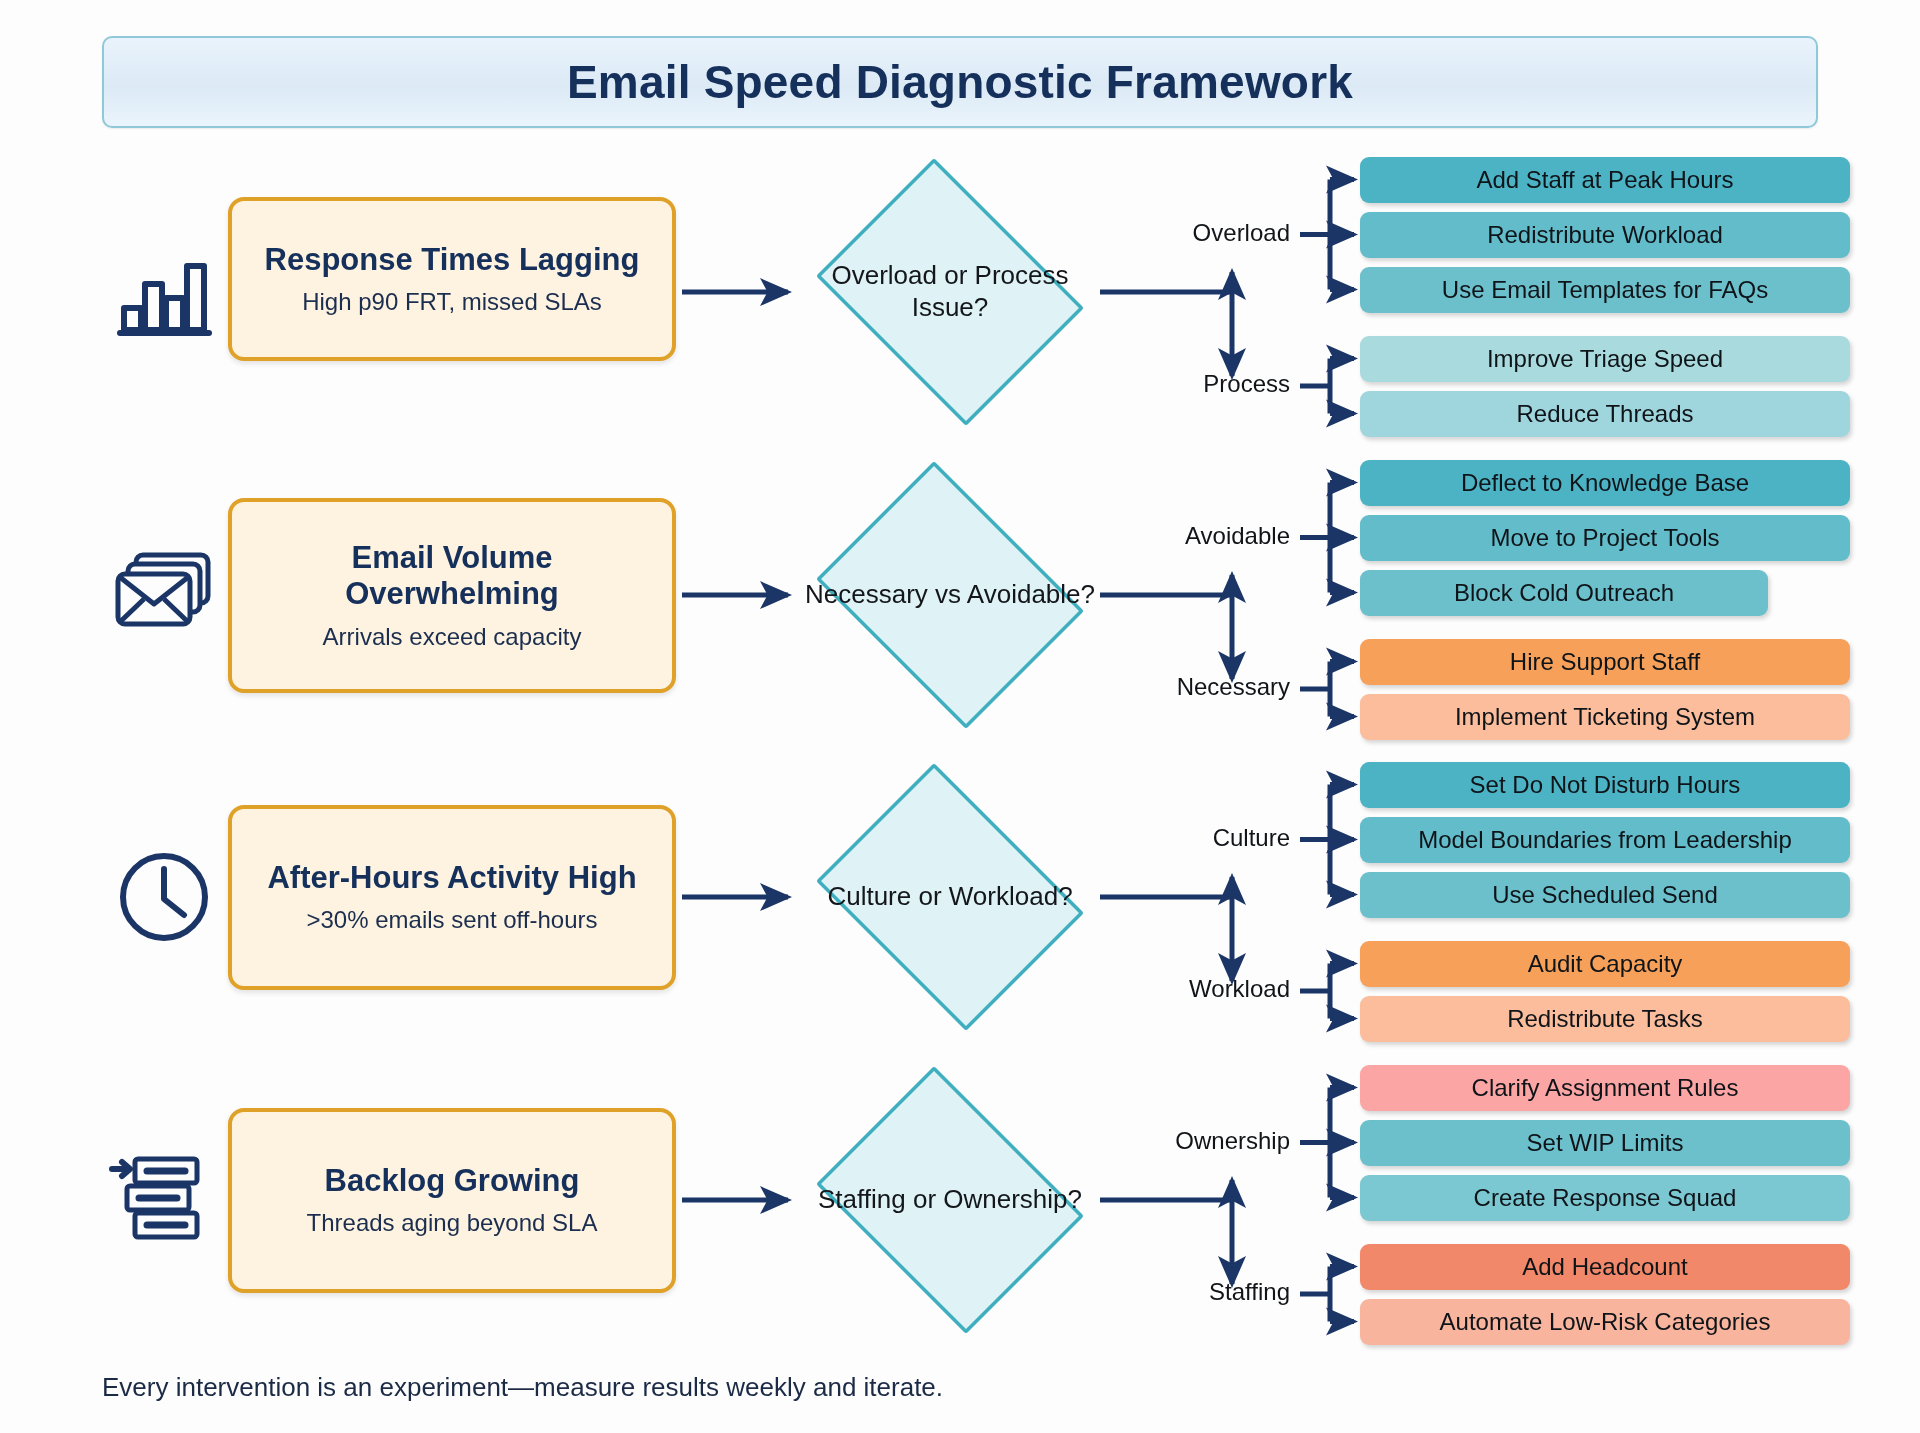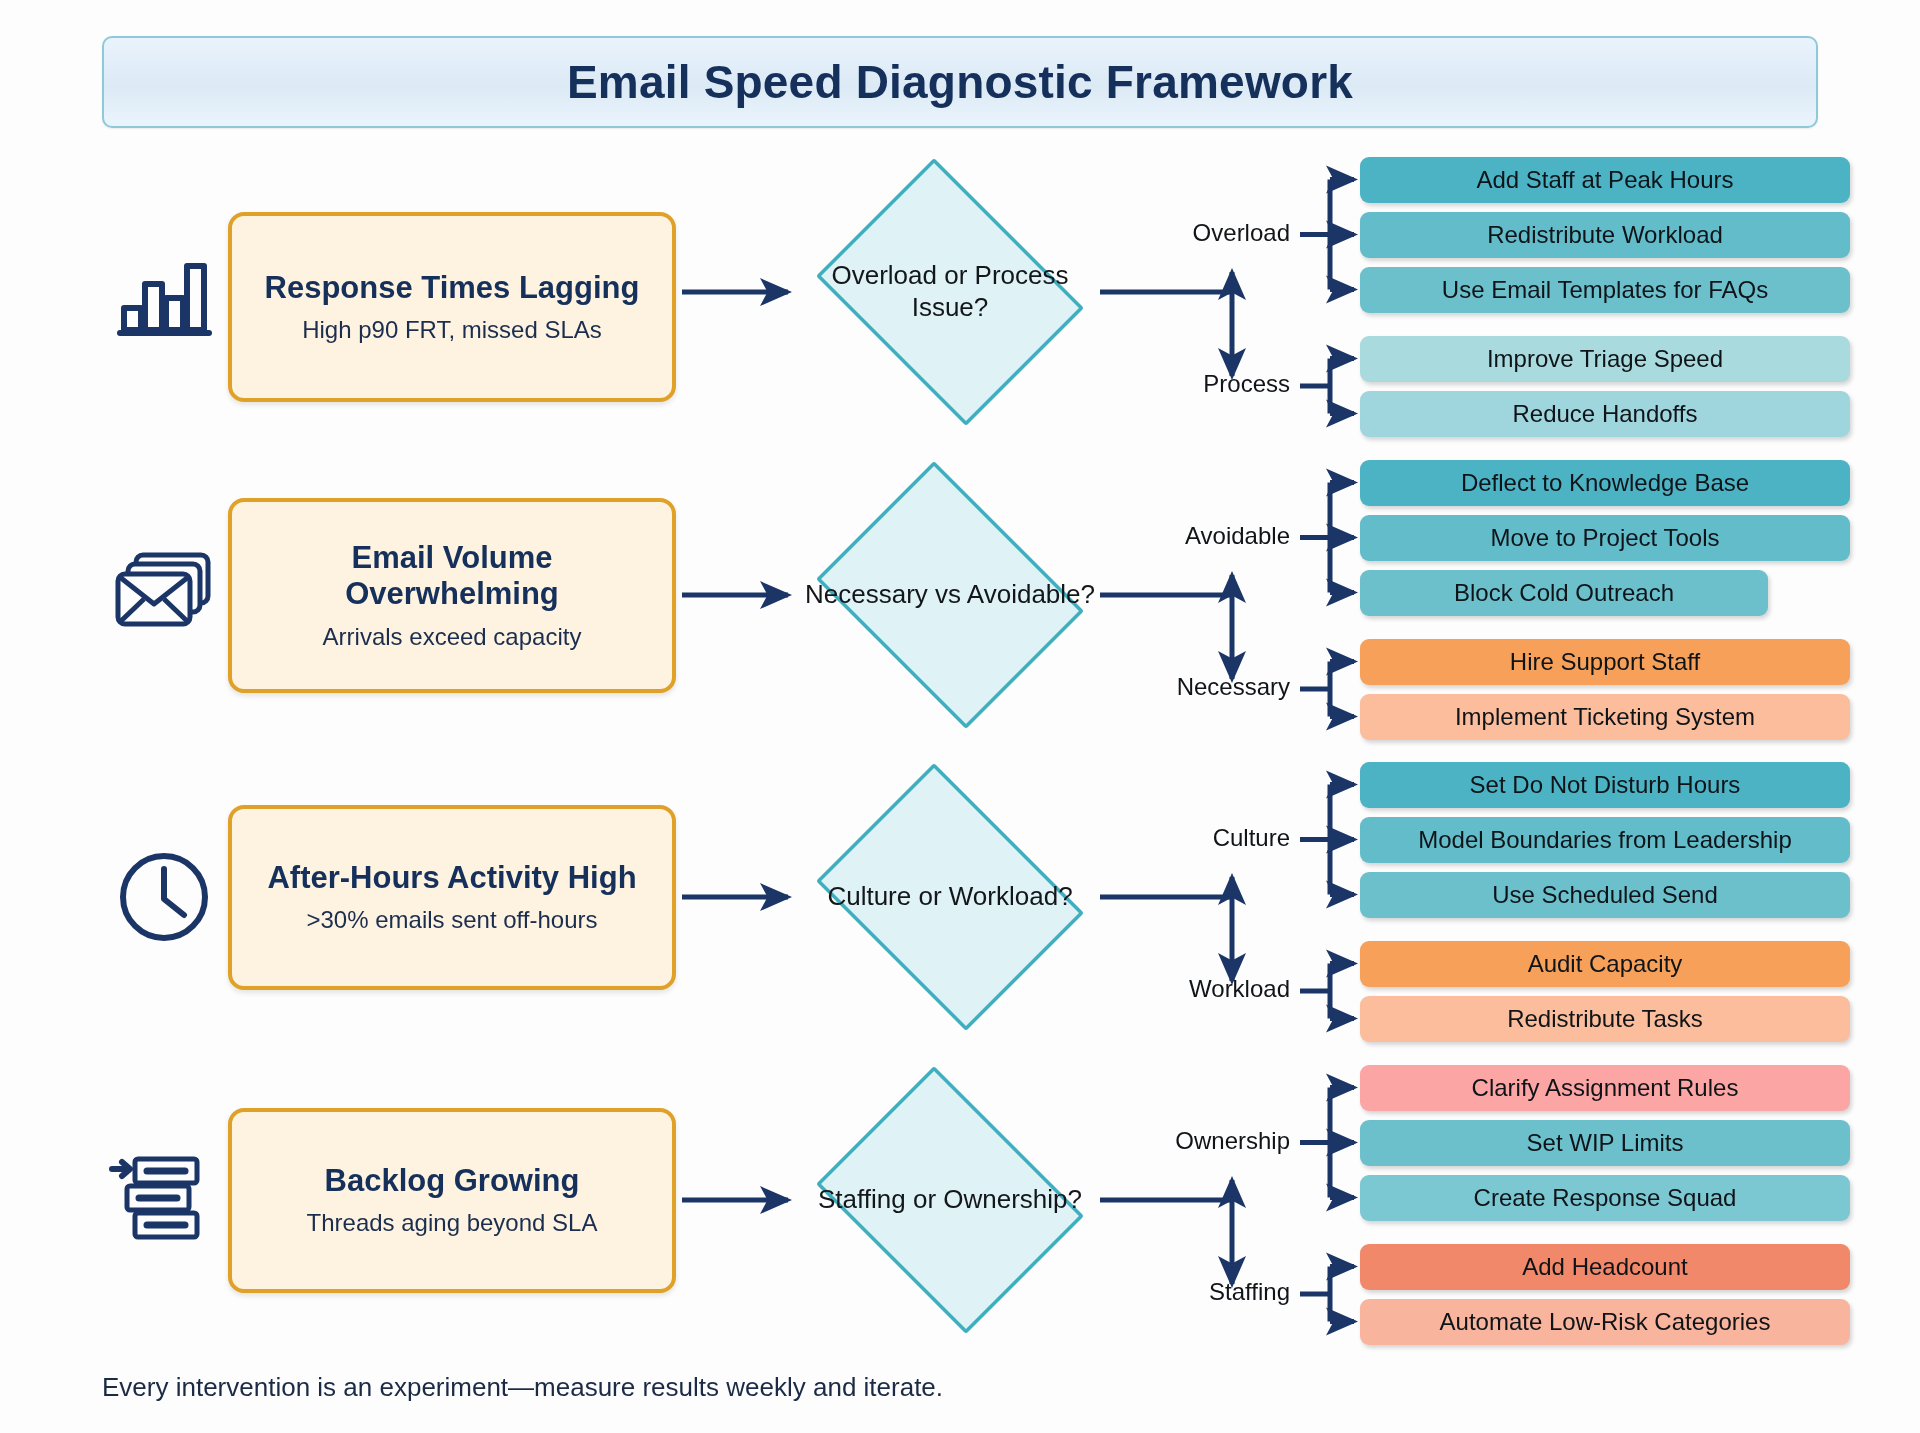--- a/index.html
+++ b/index.html
@@ -174,35 +174,35 @@
         <svg width="104" height="104" viewBox="0 0 104 104">
       <g fill="none" stroke="#1b3566" stroke-width="6" stroke-linejoin="round">
         <rect x="12" y="68" width="17" height="22"></rect>
         <rect x="33" y="44" width="17" height="46"></rect>
         <rect x="54" y="58" width="17" height="32"></rect>
         <rect x="75" y="26" width="17" height="64"></rect>
       </g>
       <line x1="8" y1="93" x2="97" y2="93" stroke="#1b3566" stroke-width="6" stroke-linecap="round"></line>
     </svg>
       </div>
-      <div class="problem" style="top: 212px; height: 190px;">
+      <div class="problem" style="top: 197px; height: 164px;">
         <div class="p-title">Response Times Lagging</div>
      <div class="p-sub">High p90 FRT, missed SLAs</div>
       </div>
       <div class="diamond-wrap" style="top: 174px; width: 300px; height: 236px;">
         <div class="diamond">
        <div class="diamond-shape"></div>
        <div class="diamond-label">Overload or Process Issue?</div>
      </div>
       </div>
       <div class="action" style="left: 1360px; top: 156.5px; width: 490px; background: rgb(76, 179, 196);">Add Staff at Peak Hours</div>
       <div class="action" style="left: 1360px; top: 211.5px; width: 490px; background: rgb(98, 188, 202);">Redistribute Workload</div>
       <div class="action" style="left: 1360px; top: 266.5px; width: 490px; background: rgb(108, 192, 204);">Use Email Templates for FAQs</div>
       <div class="action" style="left: 1360px; top: 335.5px; width: 490px; background: rgb(169, 218, 222);">Improve Triage Speed</div>
-      <div class="action" style="left: 1360px; top: 390.5px; width: 490px; background: rgb(159, 213, 220);">Reduce Handoffs</div>
+      <div class="action" style="left: 1360px; top: 390.5px; width: 490px; background: rgb(159, 213, 220);">Reduce Threads</div>
       <div class="branch-label" style="top: 218.5px; left: 1130px; width: 160px;">Overload</div>
       <div class="branch-label" style="top: 370px; left: 1130px; width: 160px;">Process</div>
       <div class="icon-cell" style="top: 530px;">
         <svg width="112" height="100" viewBox="0 0 112 100">
       <g fill="none" stroke="#1b3566" stroke-width="5" stroke-linejoin="round">
         <rect x="28" y="10" width="72" height="48" rx="7"></rect>
         <rect x="20" y="19" width="72" height="48" rx="7" fill="#fdfdfd"></rect>
         <rect x="10" y="29" width="72" height="50" rx="7" fill="#fdfdfd"></rect>
         <path d="M13 33 L46 59 L79 33"></path>
         <path d="M13 76 L36 54 M79 76 L56 54"></path>

